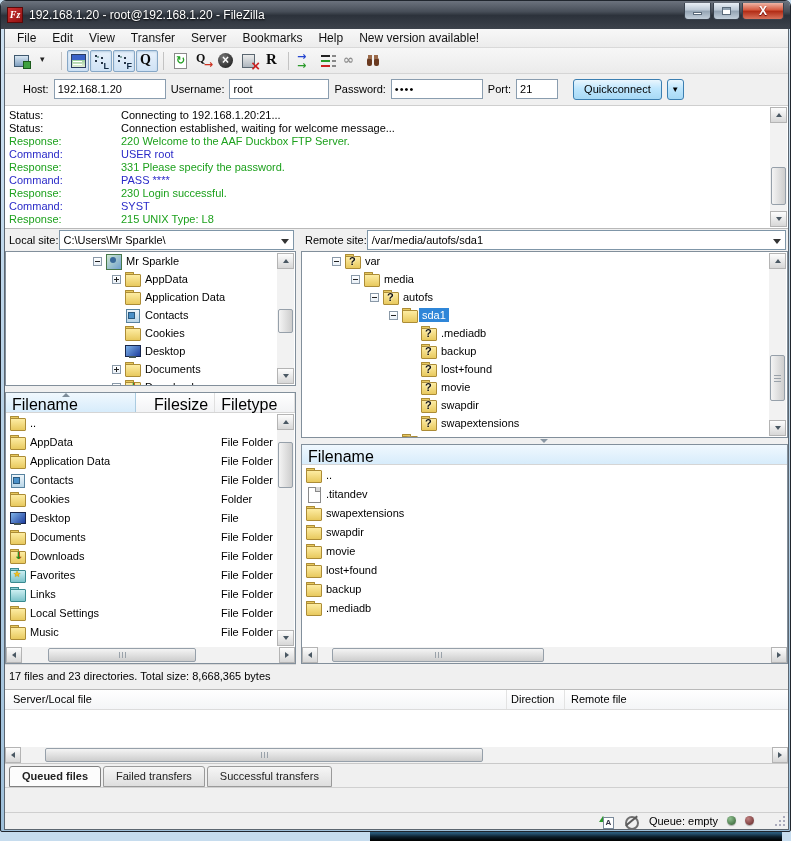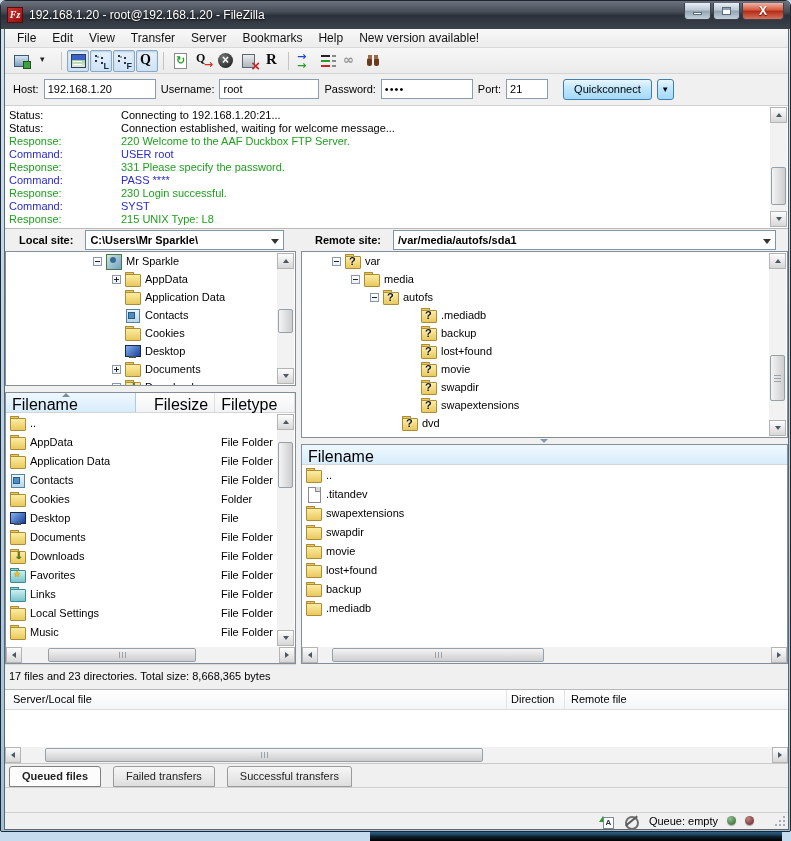--- a/index.html
+++ b/index.html
@@ -123,21 +123,21 @@
   .tri.down { border-left:3px solid transparent; border-right:3px solid transparent; border-top:4px solid #4a5863; }
   .tri.left { border-top:3px solid transparent; border-bottom:3px solid transparent; border-right:4px solid #4a5863; }
   .tri.right { border-top:3px solid transparent; border-bottom:3px solid transparent; border-left:4px solid #4a5863; }
 
   
   .main { height:460px; display:flex; }
   .pane { display:flex; flex-direction:column; }
   .pane.left { width:291px; }
   .vsplit { width:5px; background:#f0f0f0; }
   .pane.right { width:489px; }
-  .sitebar { height:22px; display:flex; align-items:center; font-size:11px; padding:0 12px; gap:12px;font-weight:bold; }
+  .sitebar { height:22px; display:flex; align-items:center; font-size:11px; padding:0 2px; gap:0; }
   .sitebar .sb-label { white-space:nowrap; padding-left:2px; }
   .combo { flex:1; height:20px; background:#fff; border:1px solid #7f96a8; position:relative; }
   .combo-text { display:block; font-size:11px; padding:3px 18px 0 4px; white-space:nowrap; overflow:hidden; }
   .combo-arrow { position:absolute; right:4px; top:8px; width:0; height:0;
                  border-left:4px solid transparent; border-right:4px solid transparent; border-top:5px solid #333; }
   .treebox { position:relative; background:#fff; border:1px solid #828f9b; overflow:hidden; }
   .pane.left .treebox { height:135px; }
   .pane.right .treebox { height:187px; }
   .hsash { height:6px; background:#f0f0f0; position:relative; }
   .sash-arrow { position:absolute; left:50%; top:1px; width:0; height:0; margin-left:-4px;
@@ -203,21 +203,21 @@
   
   .queuepanel { height:78px; background:#fff; border-top:1px solid #b9b9b9; border-bottom:1px solid #c9c9c9;
                 display:flex; flex-direction:column; }
   .qheader { height:20px; flex:0 0 20px; display:flex; font-size:11px;
              background:linear-gradient(#ffffff,#f4f5f7); border-bottom:1px solid #dcdcdc; }
   .qc0 { width:502px; padding:3px 0 0 8px; border-right:1px solid #e3e3e3; }
   .qc1 { width:58px; padding:3px 0 0 4px; border-right:1px solid #e3e3e3; }
   .qc2 { flex:1; padding:3px 0 0 6px; }
   .qbody { flex:1; background:#fff; }
 
-  .tabsbar { height:25px; background:#f0f0f0; display:flex; align-items:flex-start; padding:2px 0 0 4px; gap:12px;
+  .tabsbar { height:25px; background:#f0f0f0; display:flex; align-items:flex-start; padding:2px 0 0 4px; gap:2px;
              border-bottom:1px solid #d0d0d0; }
   .tab { height:21px; padding:3px 12px 0; font-size:11px; border:1px solid #9a9a9a; border-radius:3px 3px 0 0;
          background:linear-gradient(#f6f6f6,#dedede); color:#222; }
   .tab.active { background:#fcfcfc; font-weight:bold; border-color:#808080; }
 
   
   .statusbar { flex:1; background:#f0f0f0; border-top:1px solid #cfcfcf; position:relative;
                display:flex; align-items:center; justify-content:flex-end; padding-right:34px; gap:9px; font-size:11px;margin-top:24px; }
   .sbi { position:relative; width:17px; height:16px; display:inline-block; }
   .i-type::before { content:""; position:absolute; left:2px; top:3px; width:0; height:0;
@@ -319,21 +319,21 @@
           </span>
           <span class="tb-btn">
             <span class="tbi i-sync"></span>
           </span>
           <span class="tb-btn">
             <span class="tbi i-find"></span>
           </span>
         </div>
 
       <div class="quickbar">
-        <label style="margin-left:0">Host:</label>
+        <label style="margin-left:10px">Host:</label>
         <input class="qc-input w-host" value="192.168.1.20" style="">
         <label>Username:</label>
         <input class="qc-input w-user" value="root" style="">
         <label>Password:</label>
         <input class="qc-input w-pass" value="••••" style="">
         <label>Port:</label>
         <input class="qc-input w-port" value="21" style="">
         <button class="qc-btn">Quickconnect</button>
         <button class="qc-arrow">▼</button>
       </div>
@@ -552,20 +552,25 @@
                   <span class="exp"></span>
                   <span class="ic folder"></span>
                   <span class="lbl">media</span>
                 </div>
                 <div class="trow" style="padding-left: 68px;">
                   <span class="exp"></span>
                   <span class="ic folder">
                     <b class="q">?</b>
                   </span>
                   <span class="lbl">autofs</span>
+                </div>
+                <div class="trow sel" style="padding-left: 87px;">
+                  <span class="exp"></span>
+                  <span class="ic folder"></span>
+                  <span class="lbl">sda1</span>
                 </div>
                 <div class="trow" style="padding-left: 106px;">
                   <span class="exp-sp"></span>
                   <span class="ic folder">
                     <b class="q">?</b>
                   </span>
                   <span class="lbl">.mediadb</span>
                 </div>
                 <div class="trow" style="padding-left: 106px;">
                   <span class="exp-sp"></span>

